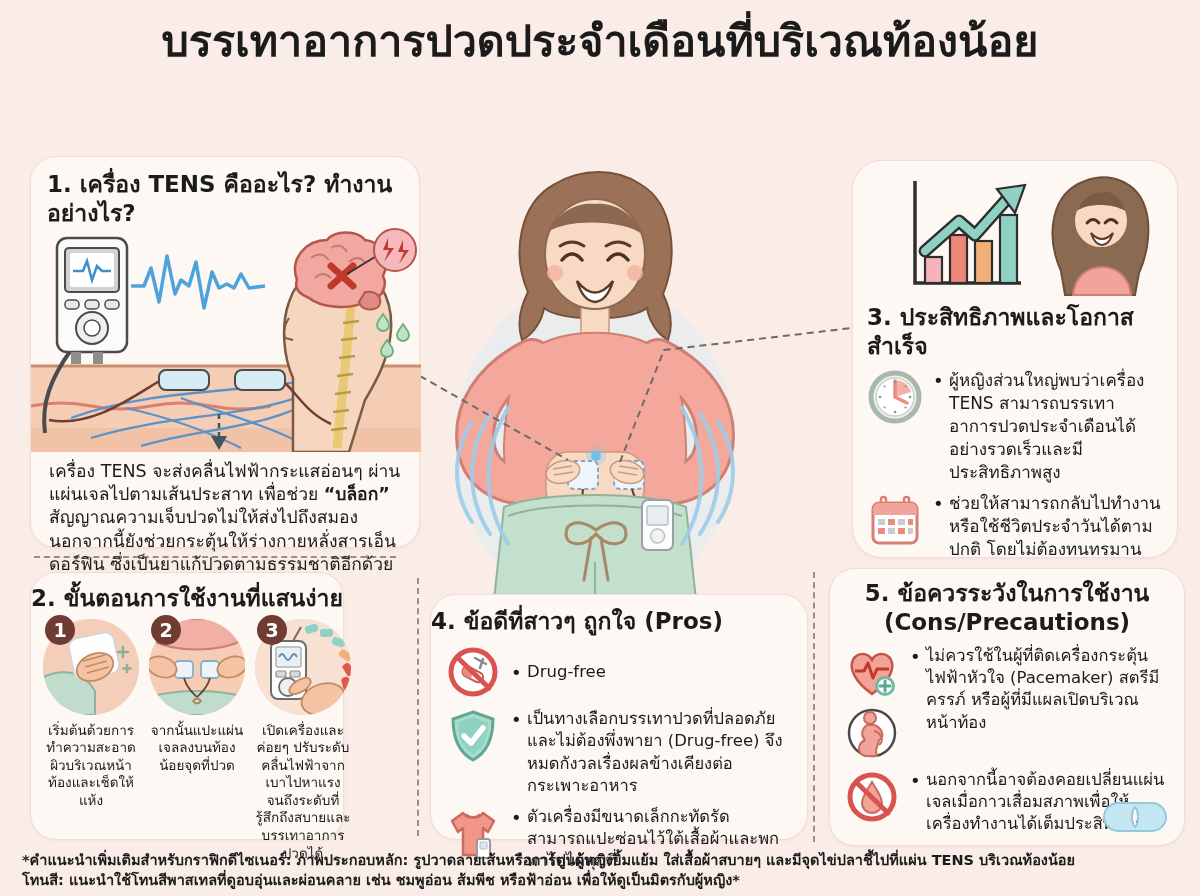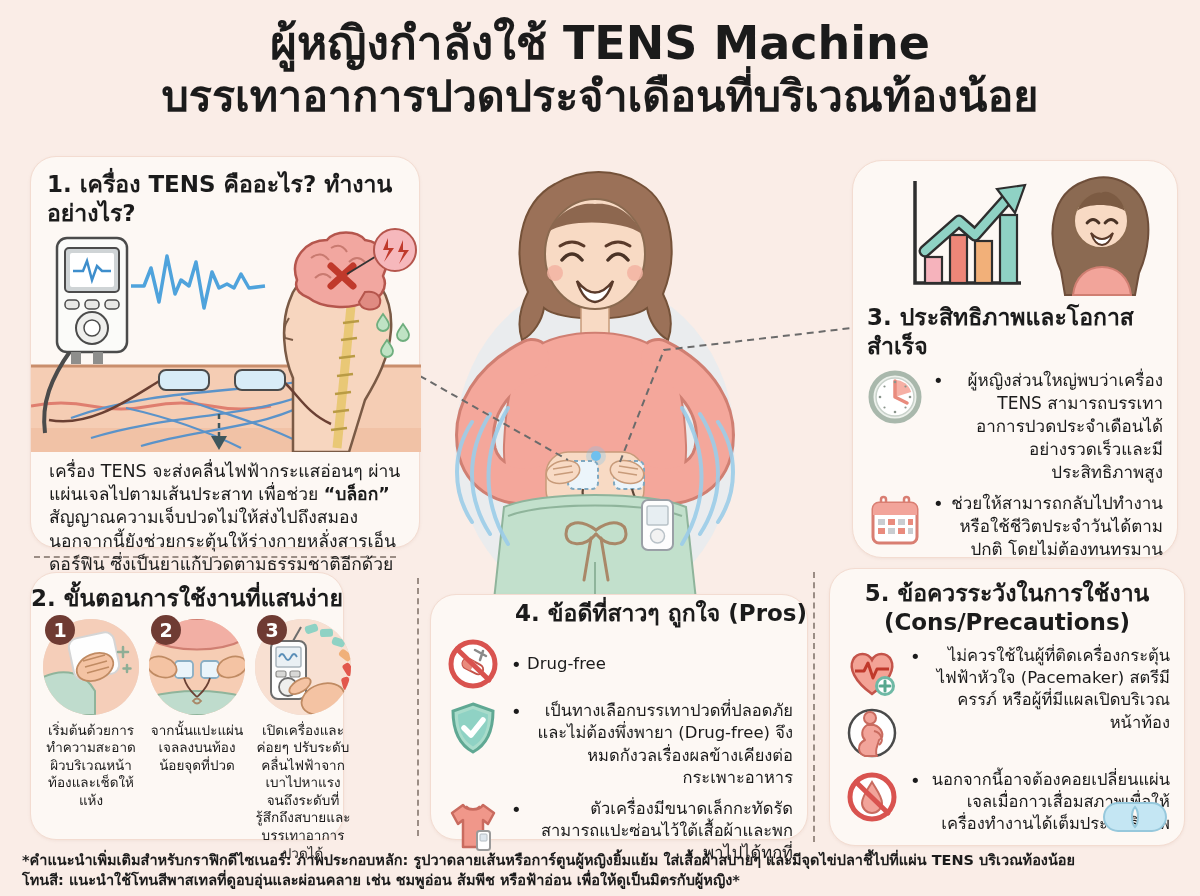--- a/index.html
+++ b/index.html
@@ -14,37 +14,37 @@
         box-shadow:0 1px 3px rgba(180,140,120,.12);z-index:2;box-sizing:border-box;}
   .card1{left:30px;top:156px;width:390px;height:392px;}
   .card2{left:30px;top:572px;width:314px;height:268px;}
   .card3{left:852px;top:160px;width:326px;height:398px;border-radius:30px;}
   .card4{left:430px;top:594px;width:378px;height:246px;}
   .card5{left:822px;top:568px;width:356px;height:278px;margin-left:7px;}
   .card-title{font-weight:800;font-size:23px;line-height:1.25;}
   .card1 .card-title{padding:13px 16px 0 16px;}
   .card2 .card-title{text-align:center;padding-top:11px;}
   .card3 .card-title{padding:4px 16px 0 14px;}
-  .card4 .card-title{text-align:right;padding-top:4px;}
+  .card4 .card-title{text-align:left;padding-top:12px;}
   .card5 .card-title{text-align:center;padding-top:10px;}
   .card1-body{padding:4px 18px 0 18px;font-size:17.5px;line-height:1.34;}
   .card1-body b{font-weight:800;}
   
   .steps{display:flex;gap:10px;padding:6px 12px 0 12px;}
   .step{flex:1;text-align:center;position:relative;}
   .scene{width:96px;height:96px;border-radius:50%;overflow:hidden;margin:0 auto;position:relative;
          box-shadow:0 0 0 1px rgba(160,110,90,.25) inset;}
   .step-badge{position:absolute;left:2px;top:-4px;width:30px;height:30px;border-radius:50%;
               background:#6F3B33;color:#fff;font-weight:800;font-size:19px;line-height:30px;
               text-align:center;z-index:3;}
   .step-caption{margin-top:7px;font-size:13.5px;line-height:1.3;}
   
   .brow{display:flex;align-items:flex-start;gap:10px;padding:0 14px;margin-top:8px;}
   .brow .ic{flex:0 0 56px;}
-  .btext{font-size:16.5px;line-height:1.36;position:relative;padding-left:16px;text-align:right;}
+  .btext{font-size:16.5px;line-height:1.36;position:relative;padding-left:16px;}
   .btext::before{content:"•";position:absolute;left:0;top:0;font-size:18px;}
   .card3 .btext{font-size:17px;}
   .icstack{flex:0 0 56px;display:flex;flex-direction:column;gap:6px;}
   
   .sep-h{position:absolute;left:34px;top:556px;width:362px;border-top:2.5px dashed #9B8D85;z-index:1;}
   .sep-v{position:absolute;border-left:2.5px dashed #9B8D85;z-index:1;}
   .sep-v1{left:417px;top:578px;height:258px;}
   .sep-v2{left:813px;top:572px;height:270px;}
   
   .center-illo{position:absolute;left:420px;top:160px;width:432px;height:440px;z-index:1;}
@@ -52,21 +52,20 @@
   .footer{position:absolute;left:22px;top:851px;width:1160px;font-size:14.5px;font-weight:600;
           line-height:1.35;z-index:2;}
   .gelpad{position:absolute;right:16px;bottom:12px;}
 </style>
 </head>
 <body>
 
 <div class="page">
 
   <div class="title-block">
-    <div class="title-l1">ผู้หญิงกำลังใช้ TENS Machine</div>
     <div class="title-l2">บรรเทาอาการปวดประจำเดือนที่บริเวณท้องน้อย</div>
   </div>
 
   <svg class="center-illo" viewBox="0 0 432 440">
     <ellipse cx="175" cy="285" rx="140" ry="165" fill="#D6ECF7" opacity="0.45"></ellipse>
 
     <path d="M108,132 C92,96 98,44 135,24 C162,8 196,8 220,24 C255,44 258,98 243,134
              C252,152 253,166 248,180 C236,173 229,160 227,148 C210,162 140,162 124,148
              C122,160 114,174 102,180 C97,165 100,148 108,132 Z" fill="#9B7158" stroke="#755239" stroke-width="2"></path>
 

